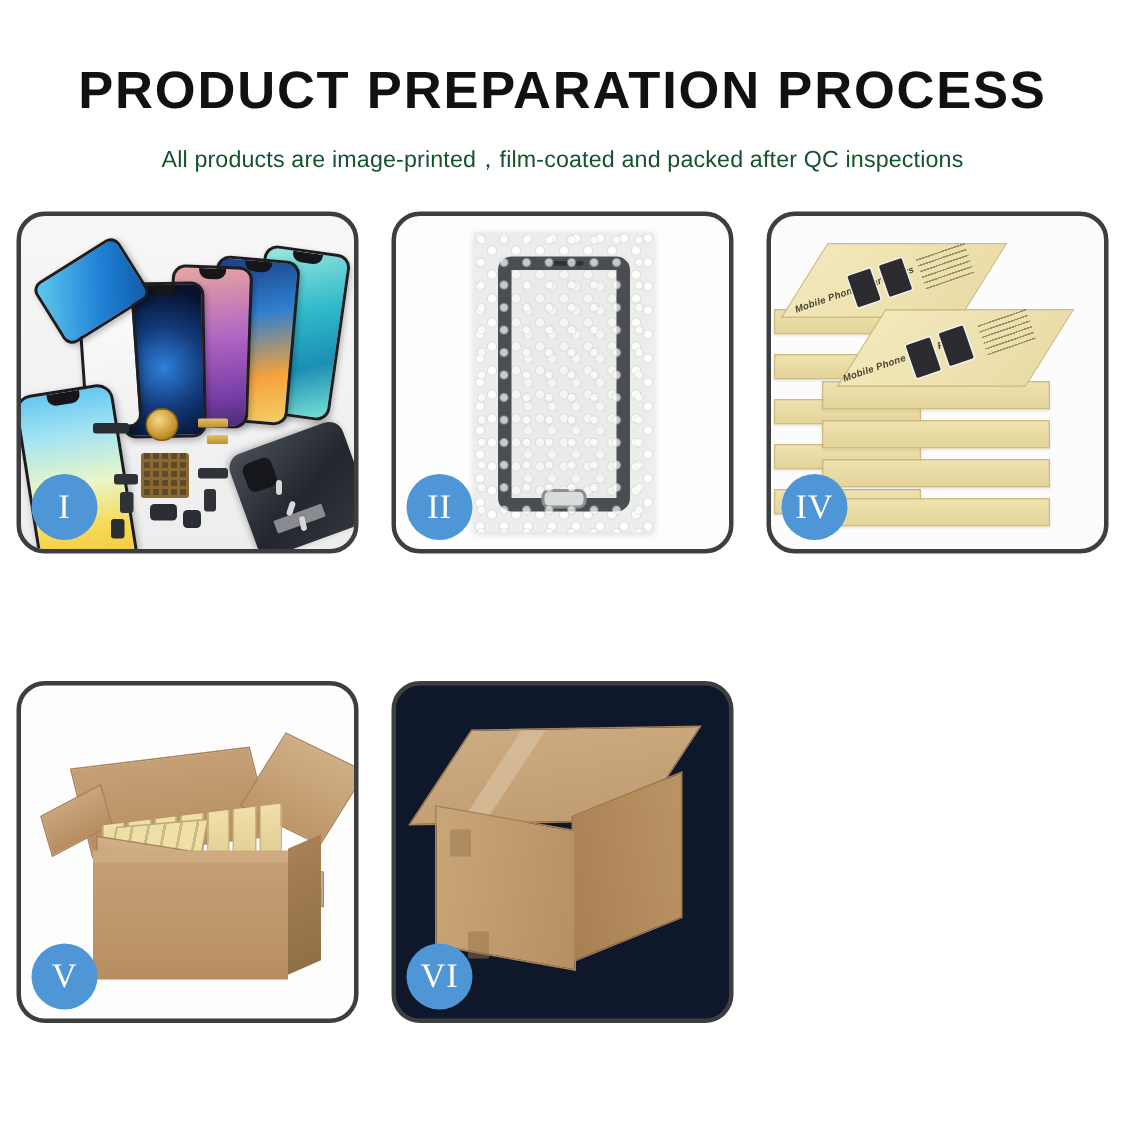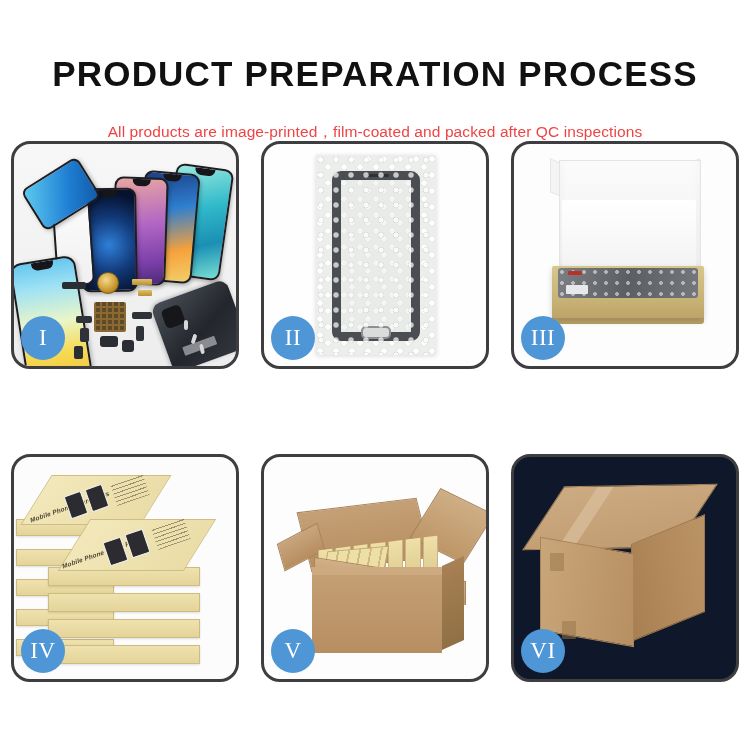--- a/index.html
+++ b/index.html
@@ -15,28 +15,28 @@
     position: relative;
   }
 
   
   #header { text-align: center; }
   #page-title {
     font-size: 35px;
     font-weight: bold;
     letter-spacing: 1.2px;
     color: #111111;
-    margin: 17px;
+    margin: 4px;
     padding-top: 38px;
     line-height: 1.1;
     white-space: nowrap;
   }
   #page-subtitle {
     font-size: 15.5px;
-    color: #ef4444;
+    color: #14532d;
     margin: 0;
     padding-top: 11px;
     letter-spacing: .1px;
     white-space: nowrap;
   }
 
   
   #panel-grid {
     position: absolute;
     left: 11px;
@@ -504,35 +504,20 @@
         <div class="screen-under">
           <div class="earpiece"></div>
           <div class="home-btn"></div>
         </div>
         <div class="bubble-overlay"></div>
       </div>
     </div>
     <div class="badge">II</div>
   </div>
 
-  <div class="panel p3">
-    <div class="panel-photo">
-      <div class="box3-sideflap-l"></div>
-      <div class="box3-sideflap-r"></div>
-      <div class="box3-backflap"></div>
-      <div class="box3-foam"></div>
-      <div class="box3-tray-front"></div>
-      <div class="box3-tray"></div>
-      <div class="box3-product">
-        <div class="redmark"></div>
-        <div class="whitelbl"></div>
-      </div>
-    </div>
-    <div class="badge">III</div>
-  </div>
 
   <div class="panel p4">
     <div class="panel-photo">
 
       <div class="kbox" style="left:2px;  top:62px;  width:96px; height:15px;"></div>
       <div class="kbox" style="left:2px;  top:92px;  width:96px; height:15px;"></div>
       <div class="kbox" style="left:2px;  top:122px; width:96px; height:15px;"></div>
       <div class="kbox" style="left:2px;  top:152px; width:96px; height:15px;"></div>
       <div class="kbox" style="left:2px;  top:182px; width:96px; height:15px;"></div>
 

